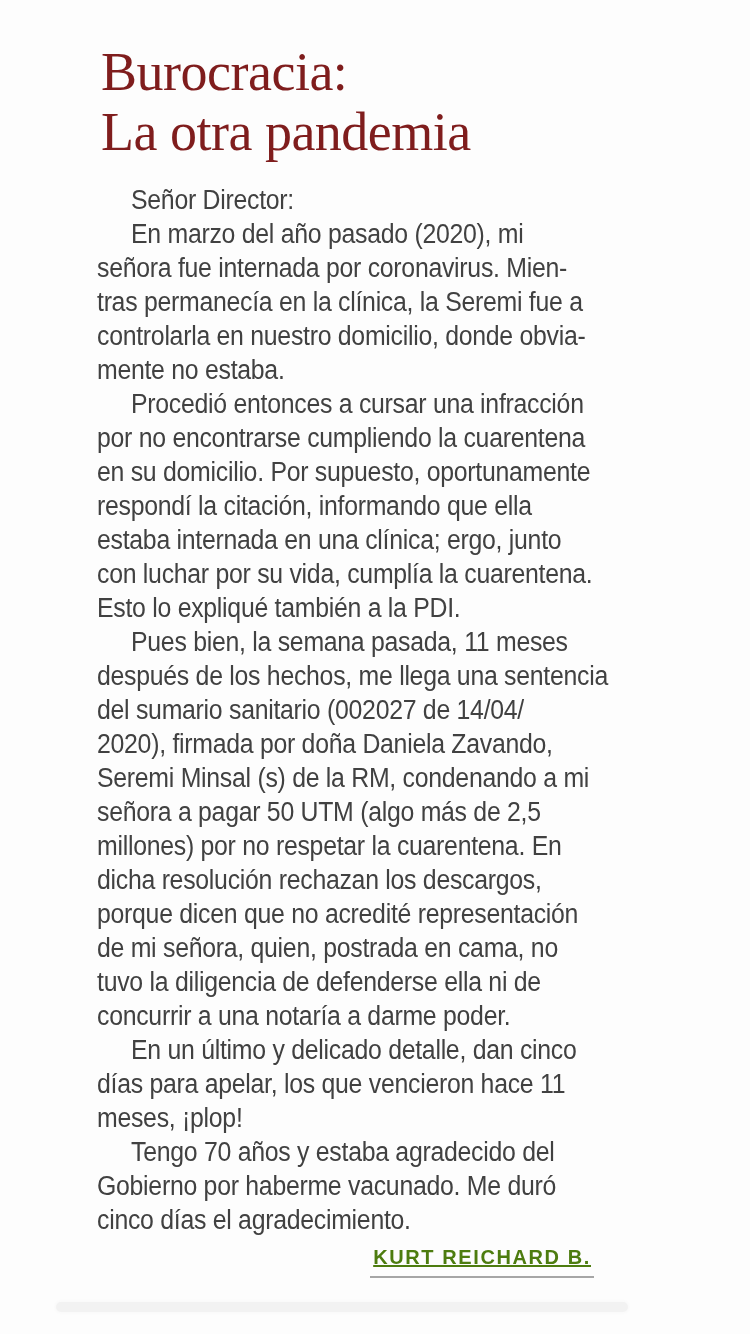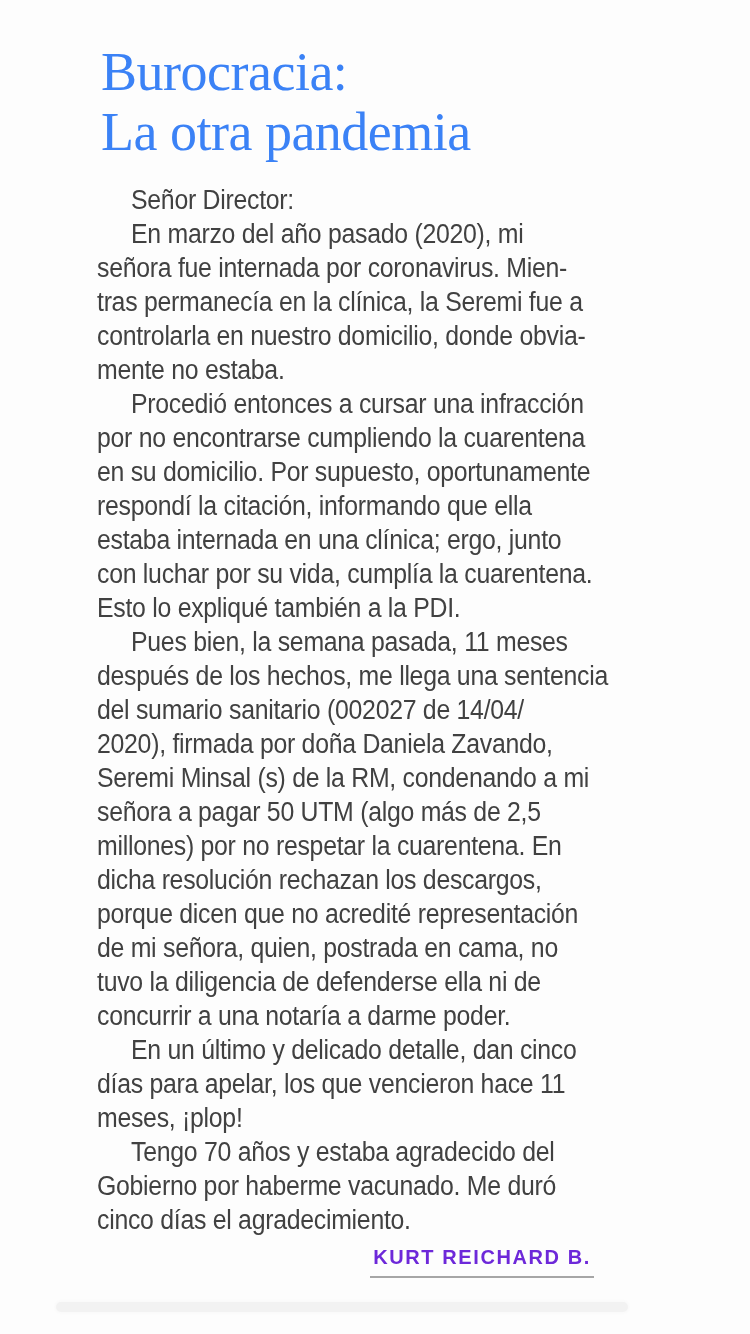--- a/index.html
+++ b/index.html
@@ -19,21 +19,21 @@
     inset: 0;
   }
   .article-title {
     position: absolute;
     left: 101px;
     top: 6px;
     font-family: "Liberation Serif", serif;
     font-size: 54px;
     line-height: 60px;
     font-weight: 500;
-    color: #3b82f6;
+    color: #7f1d1d;
     letter-spacing: -0.5px;
     white-space: pre-line;
   }
   .letter-column {
     position: absolute;
     left: 97px;
     top: 183px;
     width: 640px;
     transform: scaleX(0.92);
     transform-origin: left top;
@@ -53,23 +53,24 @@
     top: 1246px;
     left: 0;
     width: 594px;
     text-align: right;
   }
   .signature {
     display: inline-block;
     font-size: 20px;
     font-weight: bold;
     letter-spacing: 1.6px;
-    color: #6d28d9;
+    color: #4d7c0f;
     padding: 0 3px 7px 3px;
     border-bottom: 2px solid #a6a6a6;
+    text-decoration: underline;
   }
   .bottom-divider {
     position: absolute;
     left: 56px;
     top: 1302px;
     width: 572px;
     height: 10px;
     border-radius: 5px;
     background: #f2f2f2;
     box-shadow: 0 0 4px #f5f5f5;

